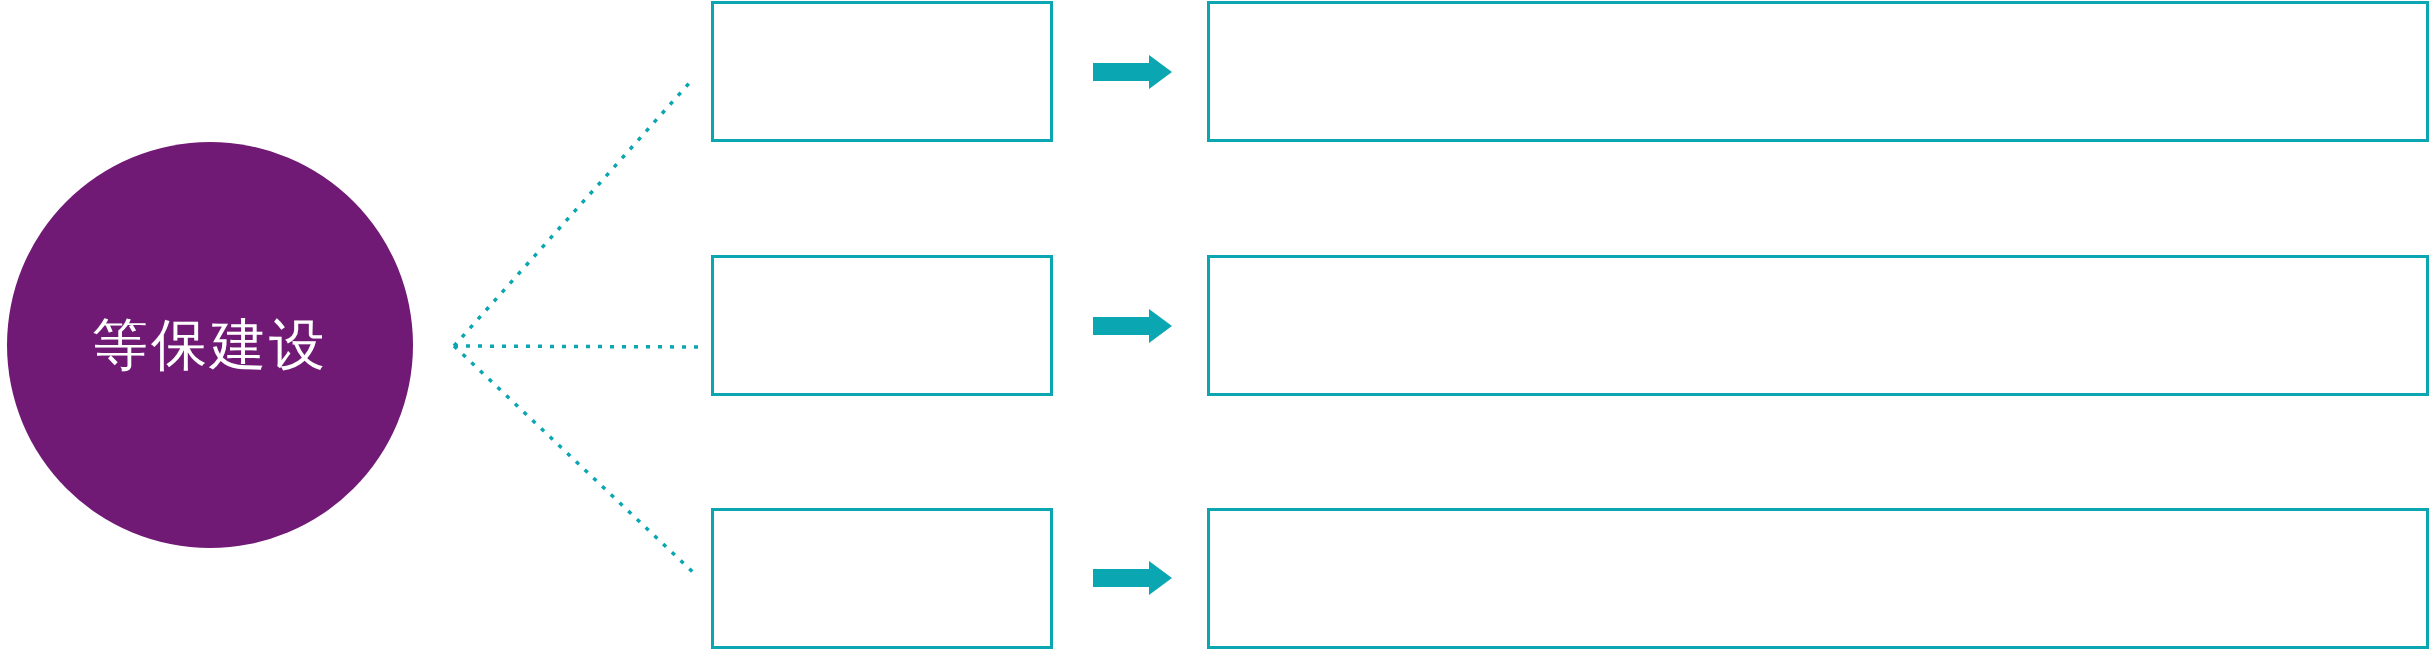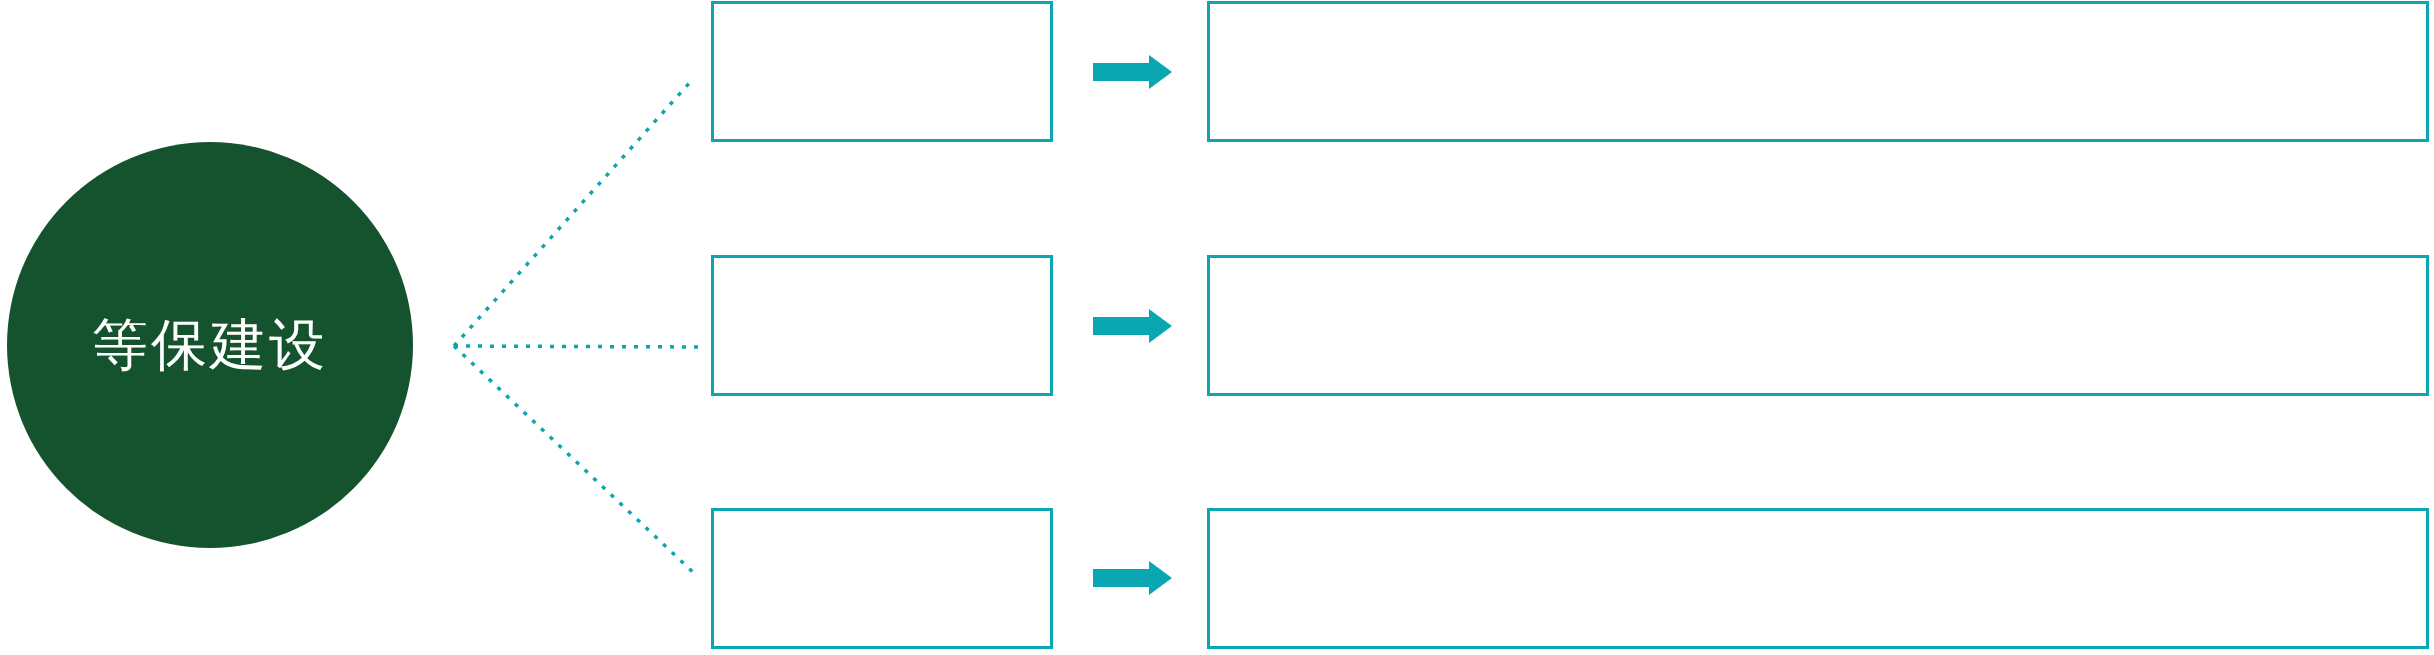--- a/index.html
+++ b/index.html
@@ -33,21 +33,21 @@
     fill: #0aa6b2;
     stroke: none;
   }
   .circle {
     position: absolute;
     left: 7px;
     top: 142px;
     width: 406px;
     height: 406px;
     border-radius: 50%;
-    background: #14532d;
+    background: #701a75;
     display: flex;
     align-items: center;
     justify-content: center;
   }
   .circle-label {
     color: #ffffff;
     font-size: 56px;
     font-weight: 300;
     letter-spacing: 3px;
     line-height: 1.38;

